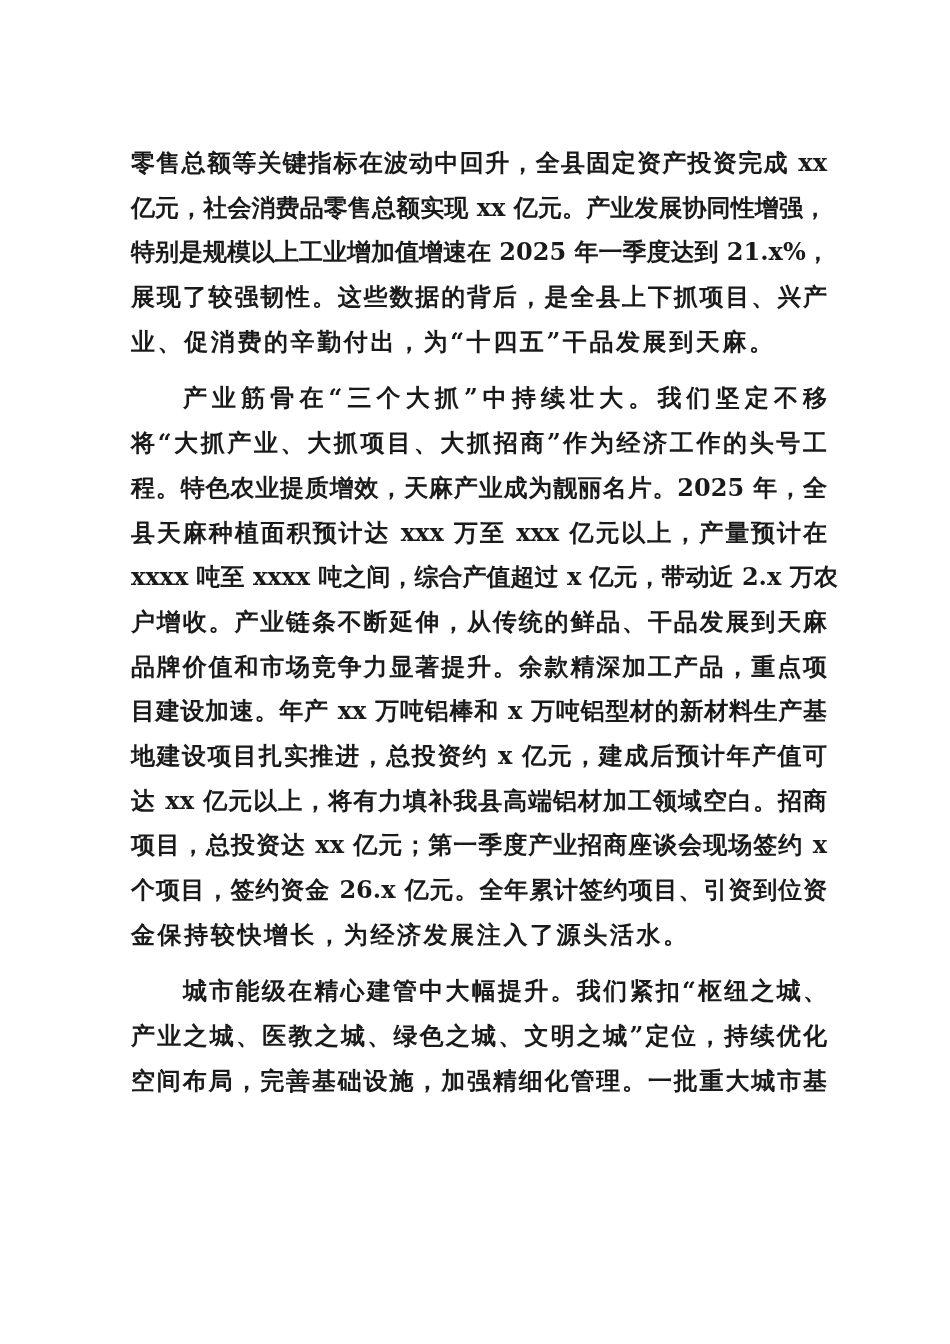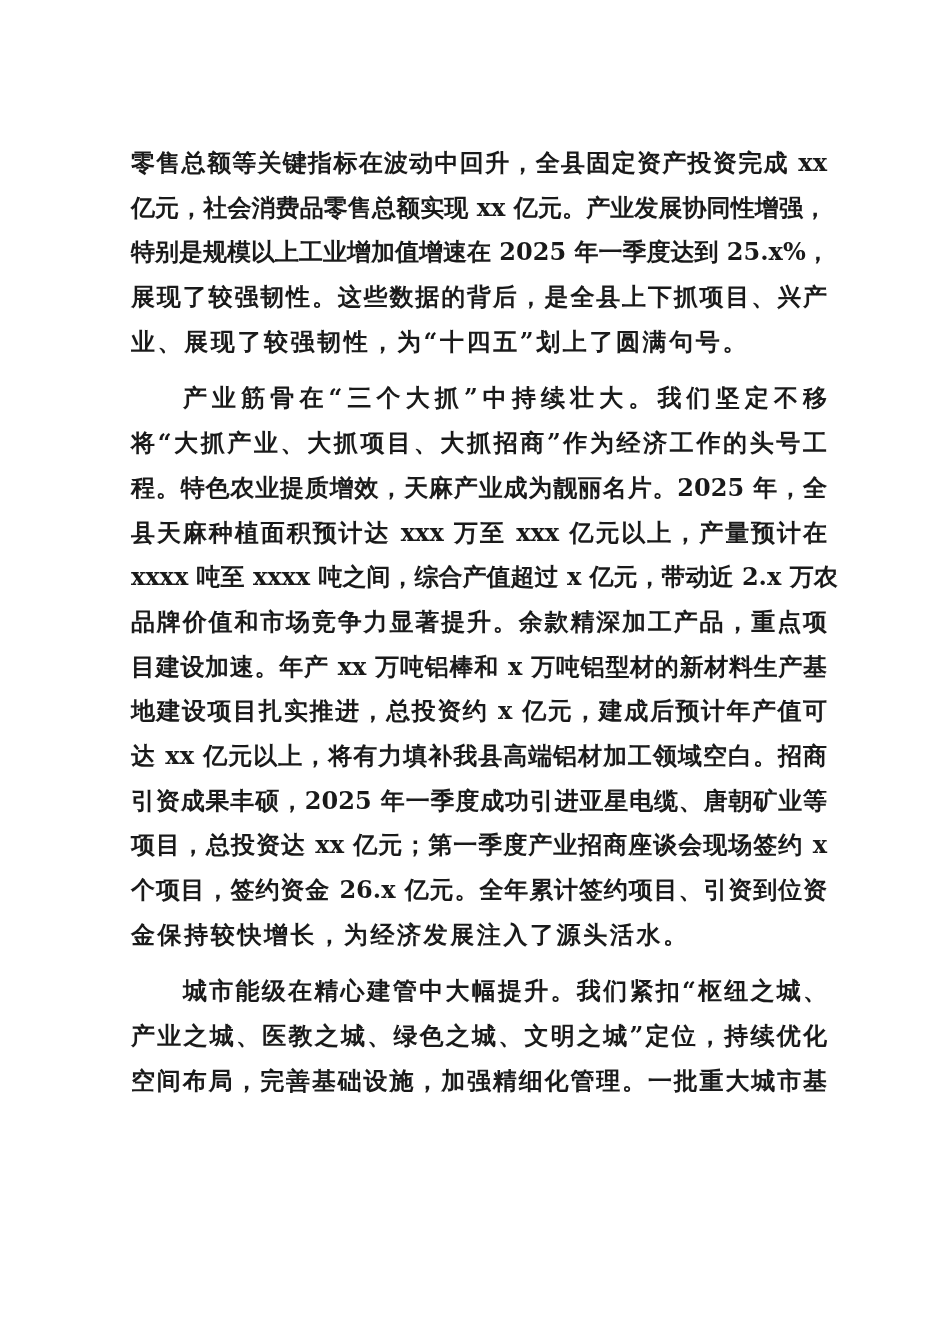--- a/index.html
+++ b/index.html
@@ -49,33 +49,33 @@
       margin-top: 12px;
     }
   </style>
 </head>
 <body>
 
 <div class="page">
   <div class="body-text" id="body-text">
       <span class="line">零售总额等关键指标在波动中回升，全县固定资产投资完成 xx</span>
       <span class="line">亿元，社会消费品零售总额实现 xx 亿元。产业发展协同性增强，</span>
-      <span class="line">特别是规模以上工业增加值增速在 2025 年一季度达到 25.x%，</span>
+      <span class="line">特别是规模以上工业增加值增速在 2025 年一季度达到 21.x%，</span>
       <span class="line">展现了较强韧性。这些数据的背后，是全县上下抓项目、兴产</span>
-      <span class="line last">业、展现了较强韧性，为“十四五”划上了圆满句号。</span>
+      <span class="line last">业、促消费的辛勤付出，为“十四五”干品发展到天麻。</span>
       <span class="line indent">产业筋骨在“三个大抓”中持续壮大。我们坚定不移</span>
       <span class="line">将“大抓产业、大抓项目、大抓招商”作为经济工作的头号工</span>
       <span class="line">程。特色农业提质增效，天麻产业成为靓丽名片。2025 年，全</span>
       <span class="line">县天麻种植面积预计达 xxx 万至 xxx 亿元以上，产量预计在</span>
       <span class="line">xxxx 吨至 xxxx 吨之间，综合产值超过 x 亿元，带动近 2.x 万农</span>
+      <span class="line">户增收。产业链条不断延伸，从传统的鲜品、干品发展到天麻</span>
       <span class="line">品牌价值和市场竞争力显著提升。余款精深加工产品，重点项</span>
       <span class="line">目建设加速。年产 xx 万吨铝棒和 x 万吨铝型材的新材料生产基</span>
       <span class="line">地建设项目扎实推进，总投资约 x 亿元，建成后预计年产值可</span>
       <span class="line">达 xx 亿元以上，将有力填补我县高端铝材加工领域空白。招商</span>
-      <span class="line">引资成果丰硕，2025 年一季度成功引进亚星电缆、唐朝矿业等</span>
       <span class="line">项目，总投资达 xx 亿元；第一季度产业招商座谈会现场签约 x</span>
       <span class="line">个项目，签约资金 26.x 亿元。全年累计签约项目、引资到位资</span>
       <span class="line last">金保持较快增长，为经济发展注入了源头活水。</span>
       <span class="line indent">城市能级在精心建管中大幅提升。我们紧扣“枢纽之城、</span>
       <span class="line">产业之城、医教之城、绿色之城、文明之城”定位，持续优化</span>
       <span class="line">空间布局，完善基础设施，加强精细化管理。一批重大城市基</span>
     </div>
 </div>
 
 </body></html>

